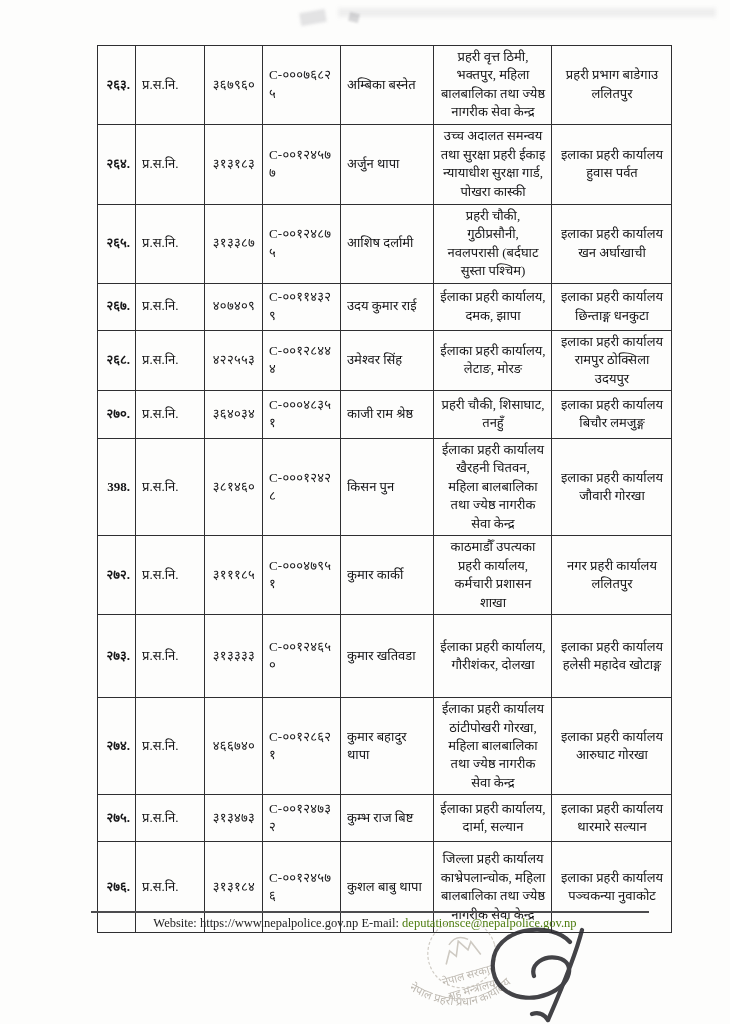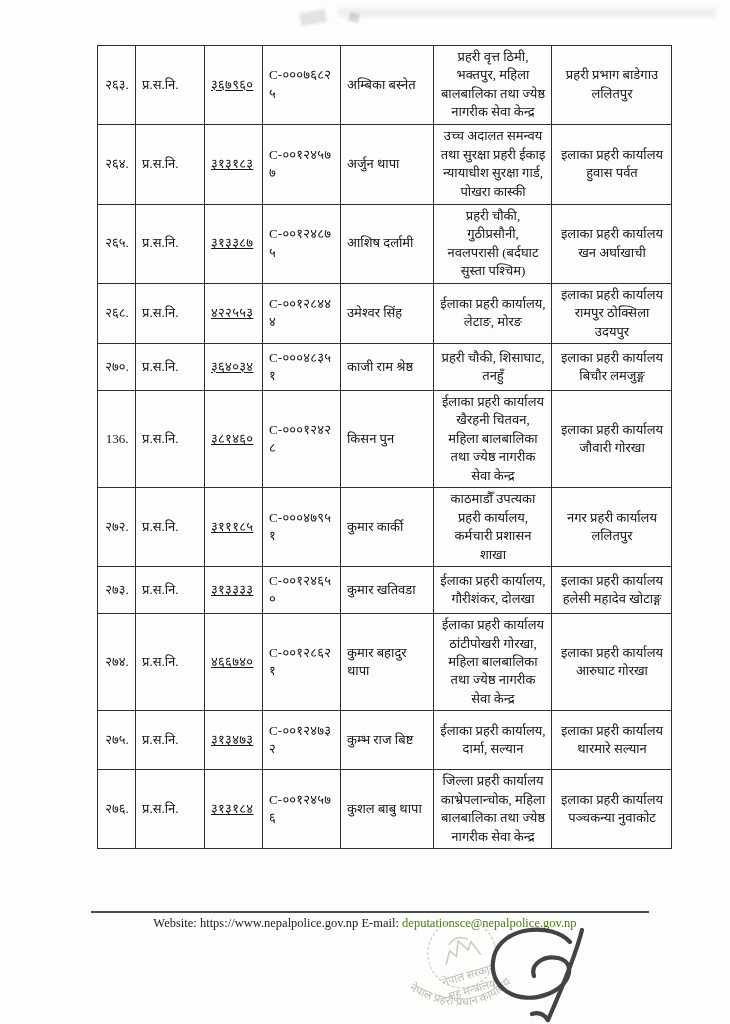--- a/index.html
+++ b/index.html
@@ -30,23 +30,23 @@
     font-family:"Liberation Serif","DejaVu Serif",serif;
     font-size:13px;line-height:1.42;color:#161618;
   }
   table.roster td{
     border:1px solid #2f2f31;
     padding:2px 5px 2px 6px;
     vertical-align:middle;
     overflow:hidden;
     word-wrap:break-word;
   }
-  td.c-sn{text-align:center;padding-left:7px;}
+  td.c-sn{text-align:right;padding-left:7px;font-weight:bold;}
   td.c-rank{text-align:left;}
-  td.c-num{text-align:left;letter-spacing:0.3px;text-decoration:underline;}
+  td.c-num{text-align:center;letter-spacing:0.3px;}
   td.c-code{text-align:left;padding-left:5px;letter-spacing:0.2px;}
   td.c-name{text-align:left;margin-left:25px;}
   td.c-cur,td.c-new{text-align:center;}
   tbody tr:nth-child(1){height:75px;}
   tbody tr:nth-child(2){height:80px;}
   tbody tr:nth-child(3){height:58px;}
   tbody tr:nth-child(4){height:47px;}
   tbody tr:nth-child(5){height:47px;}
   tbody tr:nth-child(6){height:48px;}
   tbody tr:nth-child(7){height:48px;}
@@ -115,39 +115,48 @@
         <tr>
       <td class="c-sn">२६५.</td>
       <td class="c-rank">प्र.स.नि.</td>
       <td class="c-num">३१३३८७</td>
       <td class="c-code">C-००१२४८७५</td>
       <td class="c-name">आशिष दर्लामी</td>
       <td class="c-cur">प्रहरी चौकी, गुठीप्रसौनी, नवलपरासी (बर्दघाट सुस्ता पश्चिम)</td>
       <td class="c-new">इलाका प्रहरी कार्यालय खन अर्घाखाची</td>
     </tr>
         <tr>
+      <td class="c-sn">२६७.</td>
+      <td class="c-rank">प्र.स.नि.</td>
+      <td class="c-num">४०७४०९</td>
+      <td class="c-code">C-००११४३२९</td>
+      <td class="c-name">उदय कुमार राई</td>
+      <td class="c-cur">ईलाका प्रहरी कार्यालय, दमक, झापा</td>
+      <td class="c-new">इलाका प्रहरी कार्यालय छिन्ताङ्ग धनकुटा</td>
+    </tr>
+        <tr>
       <td class="c-sn">२६८.</td>
       <td class="c-rank">प्र.स.नि.</td>
       <td class="c-num">४२२५५३</td>
       <td class="c-code">C-००१२८४४४</td>
       <td class="c-name">उमेश्वर सिंह</td>
       <td class="c-cur">ईलाका प्रहरी कार्यालय, लेटाङ, मोरङ</td>
       <td class="c-new">इलाका प्रहरी कार्यालय रामपुर ठोक्सिला उदयपुर</td>
     </tr>
         <tr>
       <td class="c-sn">२७०.</td>
       <td class="c-rank">प्र.स.नि.</td>
       <td class="c-num">३६४०३४</td>
       <td class="c-code">C-०००४८३५१</td>
       <td class="c-name">काजी राम श्रेष्ठ</td>
       <td class="c-cur">प्रहरी चौकी, शिसाघाट, तनहुँ</td>
       <td class="c-new">इलाका प्रहरी कार्यालय बिचौर लमजुङ्ग</td>
     </tr>
         <tr>
-      <td class="c-sn">136.</td>
+      <td class="c-sn">398.</td>
       <td class="c-rank">प्र.स.नि.</td>
       <td class="c-num">३८१४६०</td>
       <td class="c-code">C-०००१२४२८</td>
       <td class="c-name">किसन पुन</td>
       <td class="c-cur">ईलाका प्रहरी कार्यालय खैरहनी चितवन, महिला बालबालिका तथा ज्येष्ठ नागरीक सेवा केन्द्र</td>
       <td class="c-new">इलाका प्रहरी कार्यालय जौवारी गोरखा</td>
     </tr>
         <tr>
       <td class="c-sn">२७२.</td>
       <td class="c-rank">प्र.स.नि.</td>

